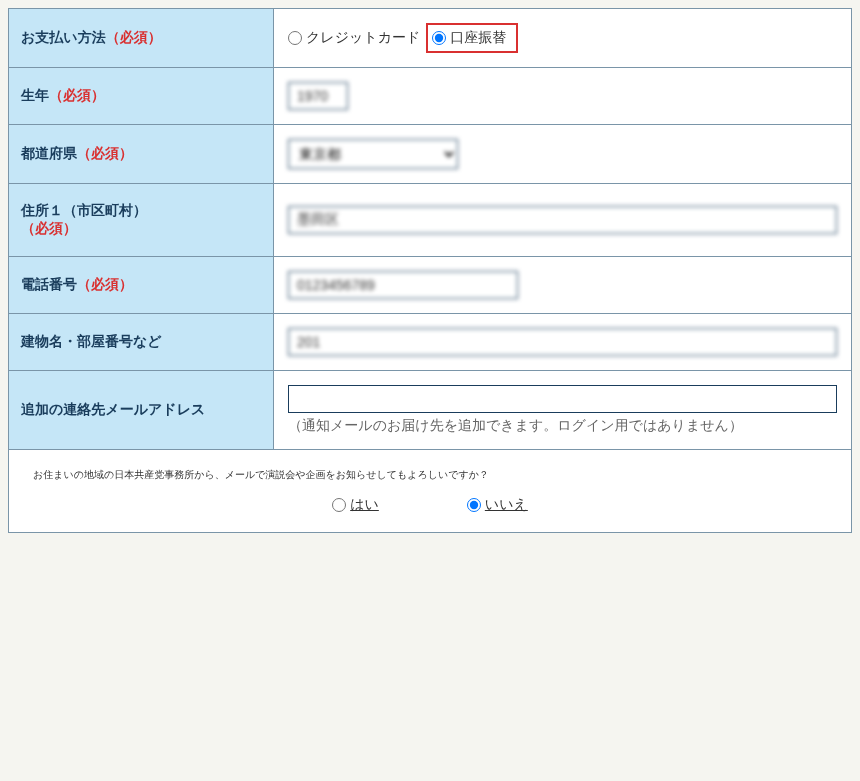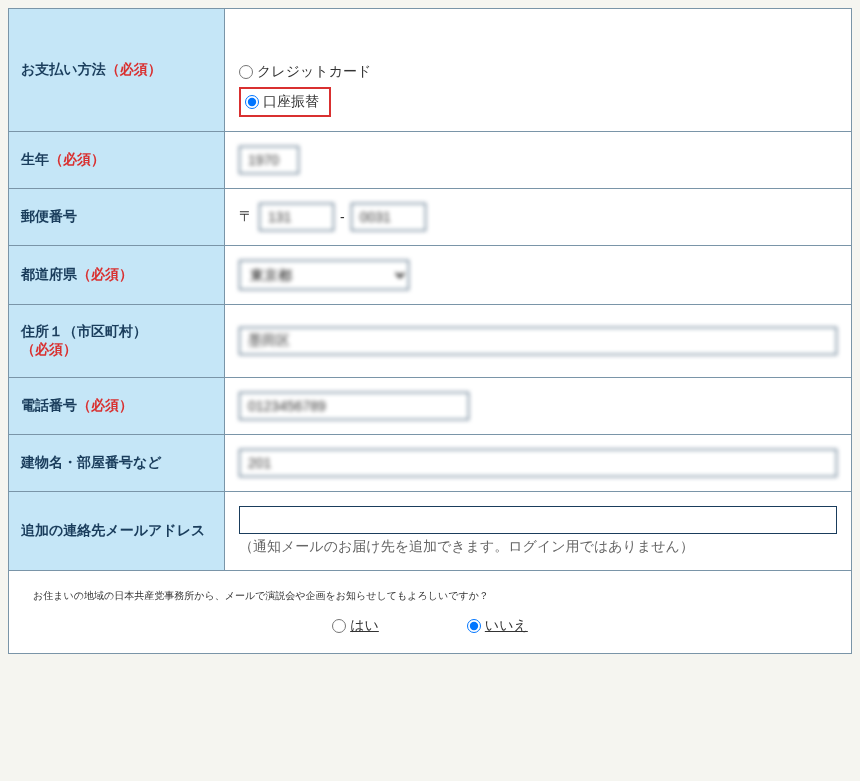--- a/index.html
+++ b/index.html
@@ -13,43 +13,42 @@
       border-collapse: collapse;
       background: #fff;
     }
     .form-table tr {
       border: 1px solid #7a95a8;
     }
     .form-table th {
       background: #c5e6f7;
       text-align: left;
       padding: 18px 12px;
-      width: 216px;
+      width: 265px;
       font-weight: bold;
       font-size: 14px;
       color: #1a3d5c;
       border: 1px solid #7a95a8;
       vertical-align: middle;
     }
     .form-table td {
       padding: 14px 14px;
       border: 1px solid #7a95a8;
       background: #fff;
       font-size: 14px;
       color: #333;
     }
     .required {
       color: #d93030;
       font-weight: bold;
     }
     .radio-group {
       display: flex;
-      flex-direction: column;
+      flex-direction: row;
       gap: 6px;
-      margin-top: 40px;
     }
     .radio-item {
       display: inline-flex;
       align-items: center;
       gap: 4px;
     }
     .radio-highlight {
       border: 2px solid #d93030;
       padding: 4px 10px 4px 4px;
       display: inline-flex;
@@ -135,33 +134,20 @@
 
   <tr>
     <th>
       <span>生年</span><span class="required">（必須）</span>
     </th>
     <td>
       <input type="text" class="input-small blur" value="1970" style="">
     </td>
   </tr>
 
-  <tr>
-    <th>
-      <span>郵便番号</span>
-    </th>
-    <td>
-      <div class="zip-row">
-        <span>〒</span>
-        <input type="text" class="input-zip blur" value="131" style="">
-        <span>-</span>
-        <input type="text" class="input-zip blur" value="0031" style="">
-      </div>
-    </td>
-  </tr>
 
   <tr>
     <th>
       <span>都道府県</span><span class="required">（必須）</span>
     </th>
     <td>
       <select class="blur">
         <option>東京都</option>
       </select>
     </td>

